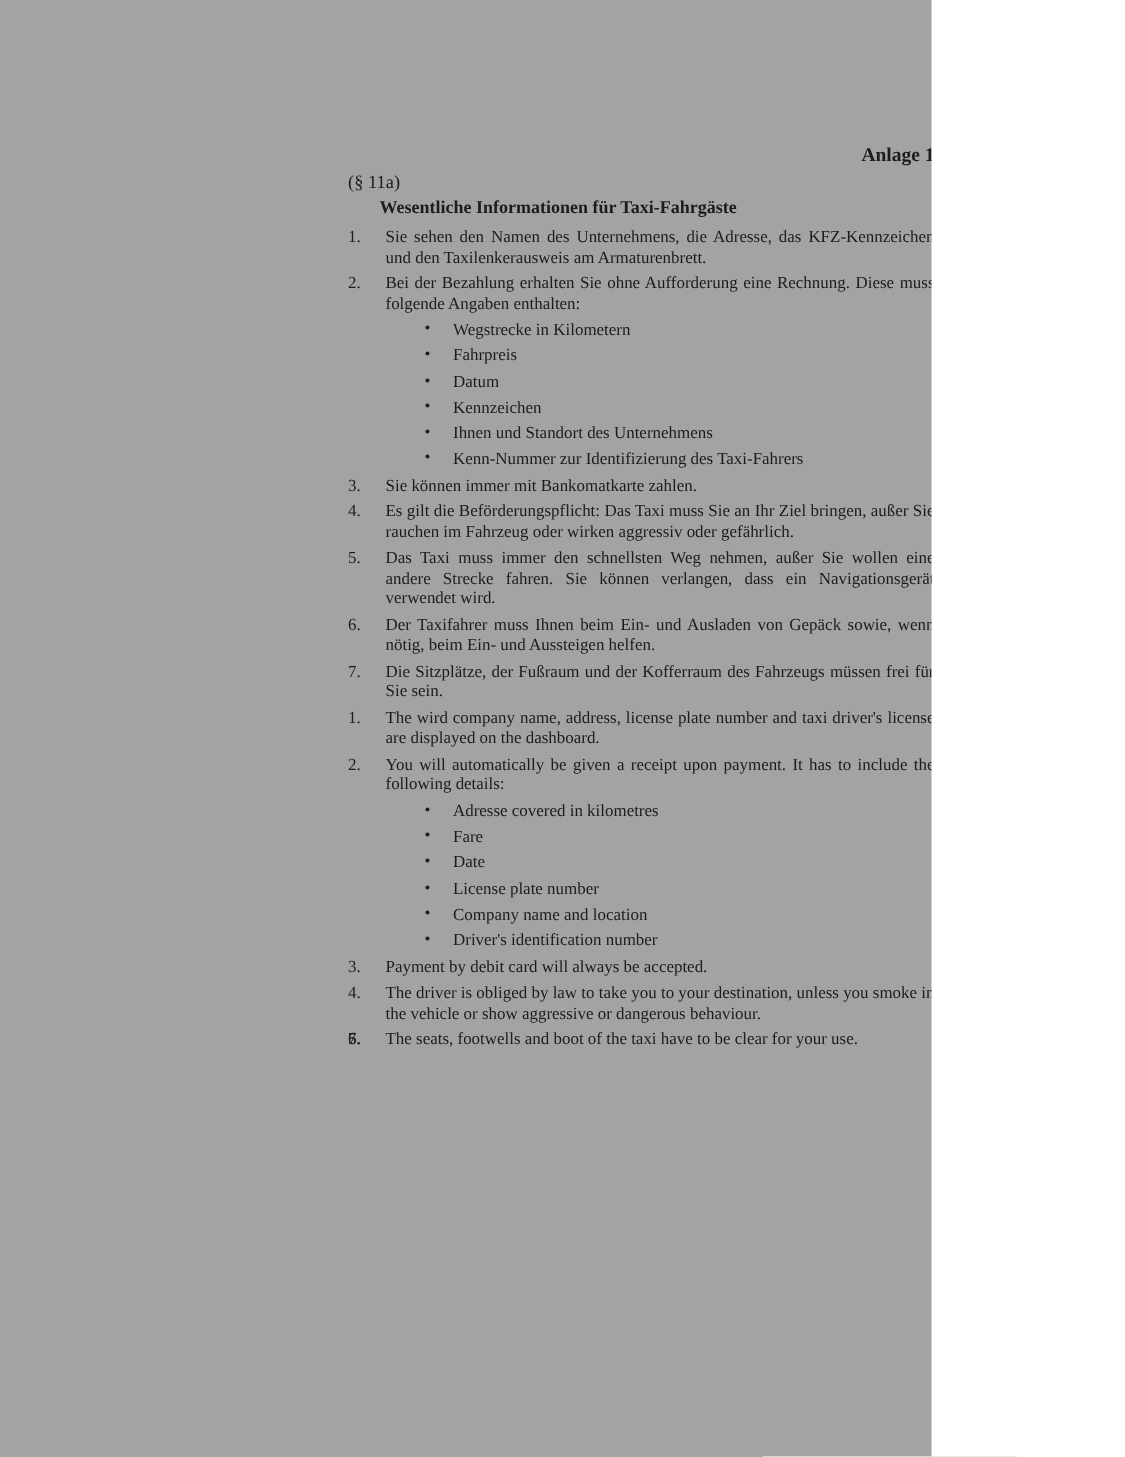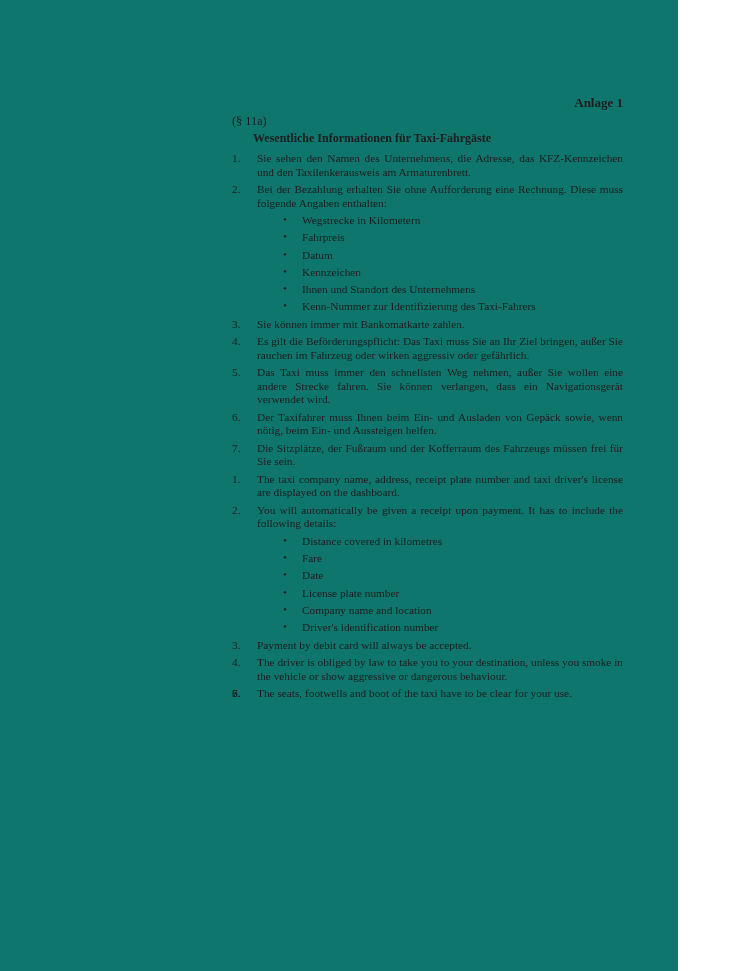--- a/index.html
+++ b/index.html
@@ -1,20 +1,20 @@
 <!DOCTYPE html>
 <html><head>
 <meta charset="utf-8">
 <style>
   html, body { margin: 0; padding: 0; background: #ffffff; }
   .page {
     position: relative;
-    width: 678px;
+    width: 621px;
     height: 971px;
-    background: #0f766e;
+    background: #a3a3a3;
     font-family: "Liberation Serif", serif;
     color: #1c1c1c;
     overflow: hidden;
   }
   .content {
     position: absolute;
     left: 232px;
     top: 95px;
     width: 391px;
     font-size: 11.3px;
@@ -131,32 +131,32 @@
     </div>
 
     <div class="item">
       <span class="num">7.</span>
       <span>Die Sitzplätze, der Fußraum und der Kofferraum des Fahrzeugs müssen frei für Sie sein.</span>
     </div>
 
 
     <div class="item">
       <span class="num">1.</span>
-      <span>The taxi company name, address, receipt plate number and taxi driver's license are displayed on the dashboard.</span>
+      <span>The wird company name, address, license plate number and taxi driver's license are displayed on the dashboard.</span>
     </div>
 
     <div class="item">
       <span class="num">2.</span>
       <span>You will automatically be given a receipt upon payment. It has to include the following details:</span>
     </div>
 
     <div class="bullet-group">
       <div class="bullet">
         <span class="dot">•</span>
-        <span>Distance covered in kilometres</span>
+        <span>Adresse covered in kilometres</span>
       </div>
       <div class="bullet">
         <span class="dot">•</span>
         <span>Fare</span>
       </div>
       <div class="bullet">
         <span class="dot">•</span>
         <span>Date</span>
       </div>
       <div class="bullet">

